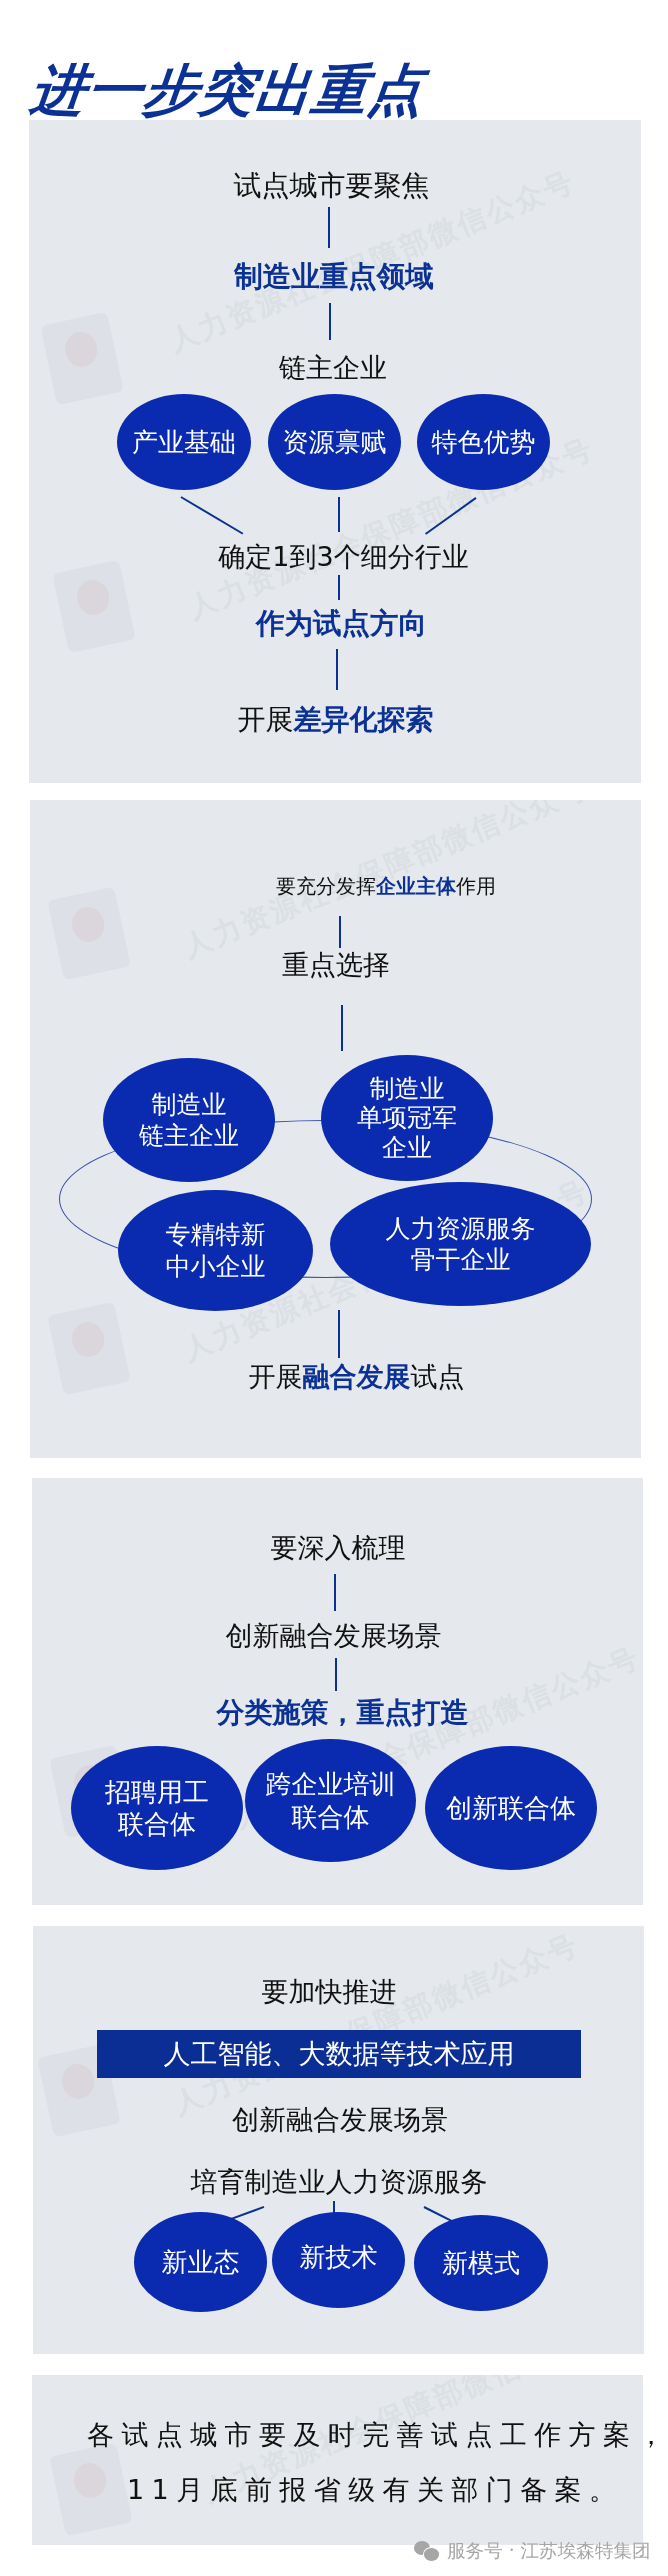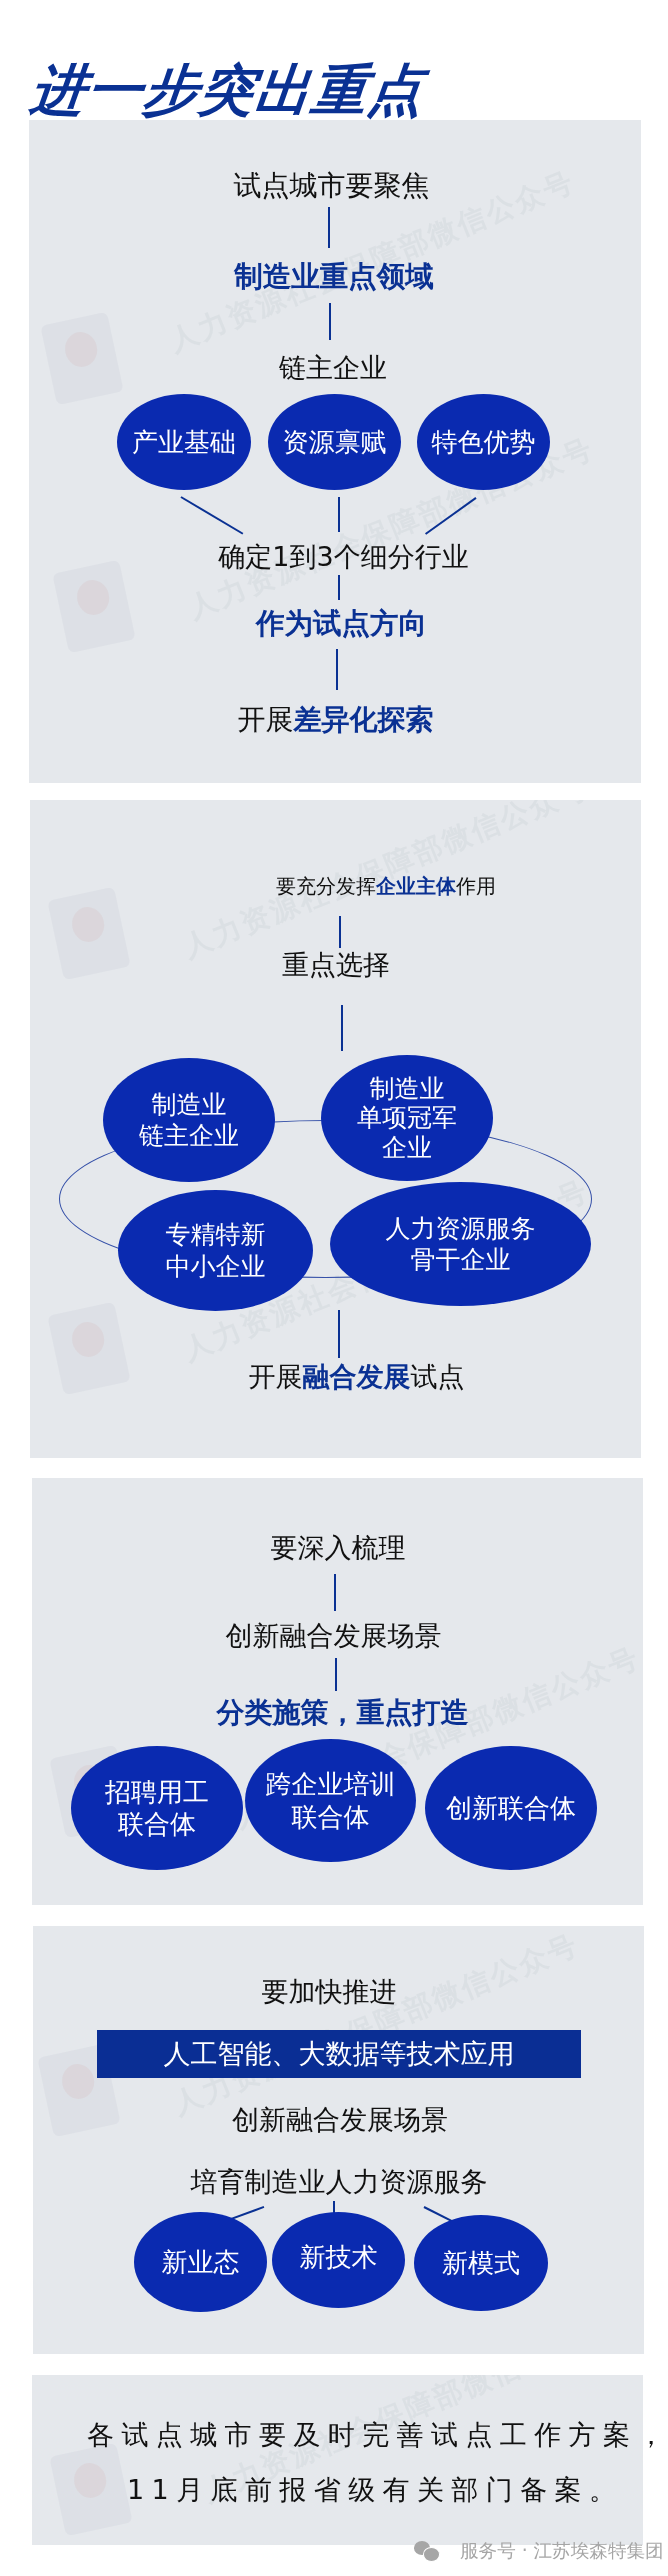--- a/index.html
+++ b/index.html
@@ -21,21 +21,21 @@
   .bold { font-weight: 700; color: #0a3193; }
   .line { position: absolute; background: #0a3193; width: 1.9px; }
   .dline { position: absolute; height: 1.9px; background: #0a3193; transform-origin: left center; }
   .circle { position: absolute; background: #0a2ab0; border-radius: 50%;
             display: flex; align-items: center; justify-content: center; flex-direction: column;
             color: #ffffff; font-size: 26px; line-height: 1.25; text-align: center; white-space: nowrap; }
   .ring { position: absolute; border: 0.9px solid #3550a8; border-radius: 50%; background: transparent; }
   .bar { position: absolute; background: #0a2e94; color: #ffffff; display: flex; align-items: center;
          justify-content: center; font-size: 27px; white-space: nowrap; }
   .footer { position: absolute; left: 414px; top: 2538px; font-size: 18.6px; color: #a6a6a6;
-            white-space: nowrap; display: flex; align-items: center; gap: 21px; }
+            white-space: nowrap; display: flex; align-items: center; gap: 8px; }
   .wechat-icon { position: relative; width: 25px; height: 20px; }
   .wechat-icon .b1 { position: absolute; left: 0; top: 0; width: 16px; height: 13.6px; border-radius: 50%; background: #a6a6a6; }
   .wechat-icon .b2 { position: absolute; left: 8.7px; top: 6.2px; width: 15px; height: 12.4px; border-radius: 50%; background: #a6a6a6; border: 1.2px solid #ffffff; }
   .closing { position: absolute; font-size: 27px; letter-spacing: 7.4px; color: #111111; white-space: nowrap; line-height: 1; }
 </style>
 </head>
 <body>
 
 <div class="abs title">进一步突出重点</div>
 

